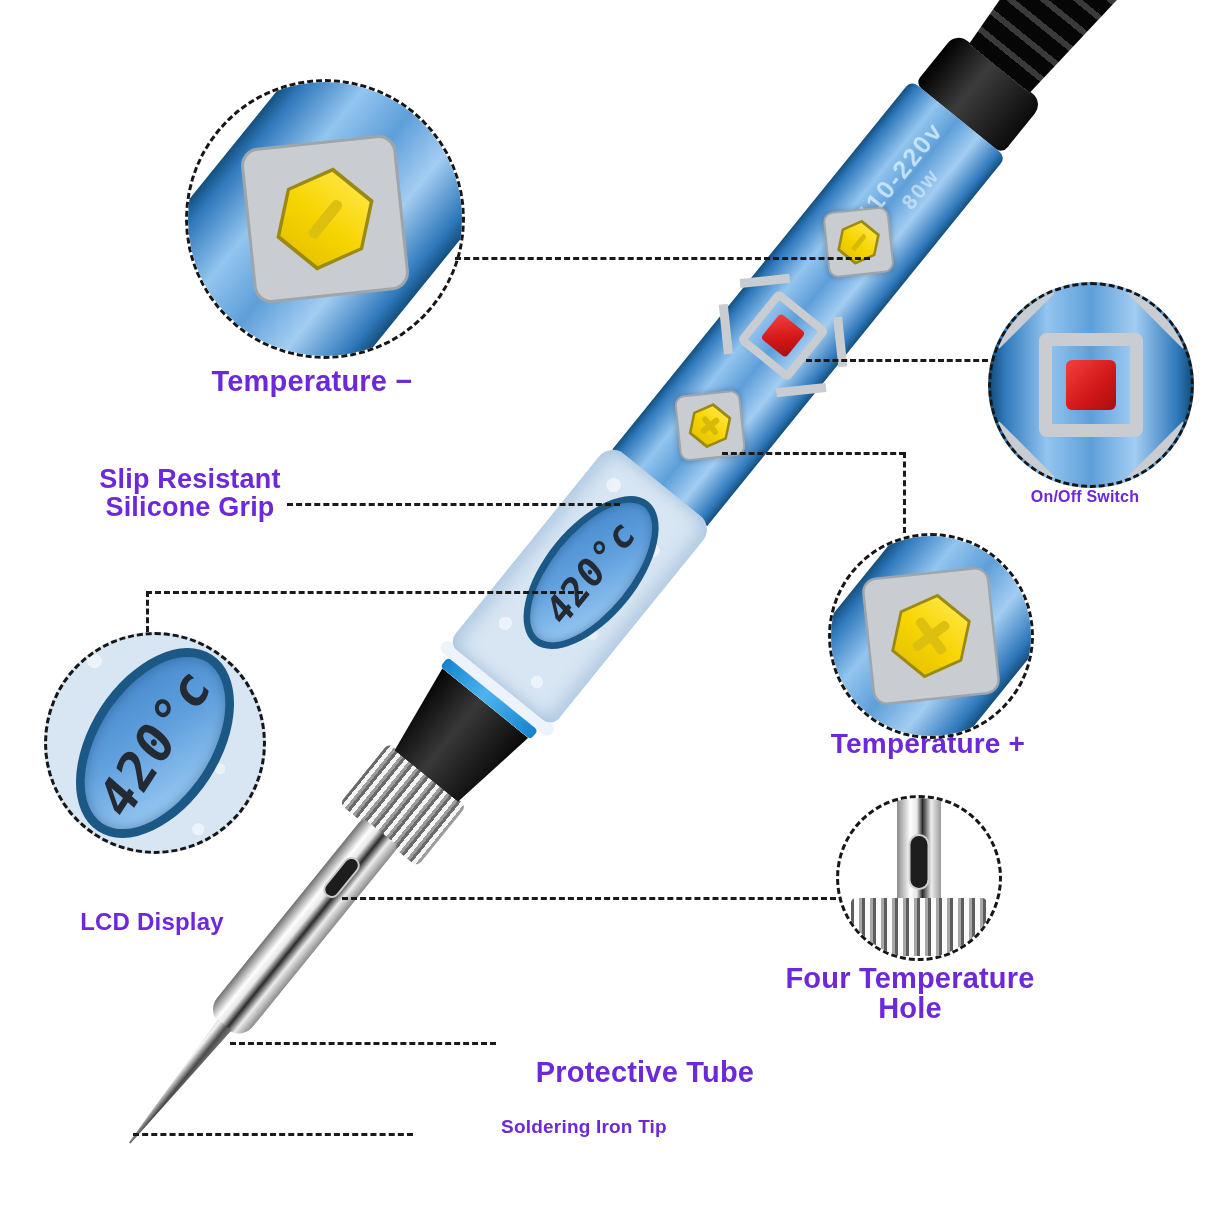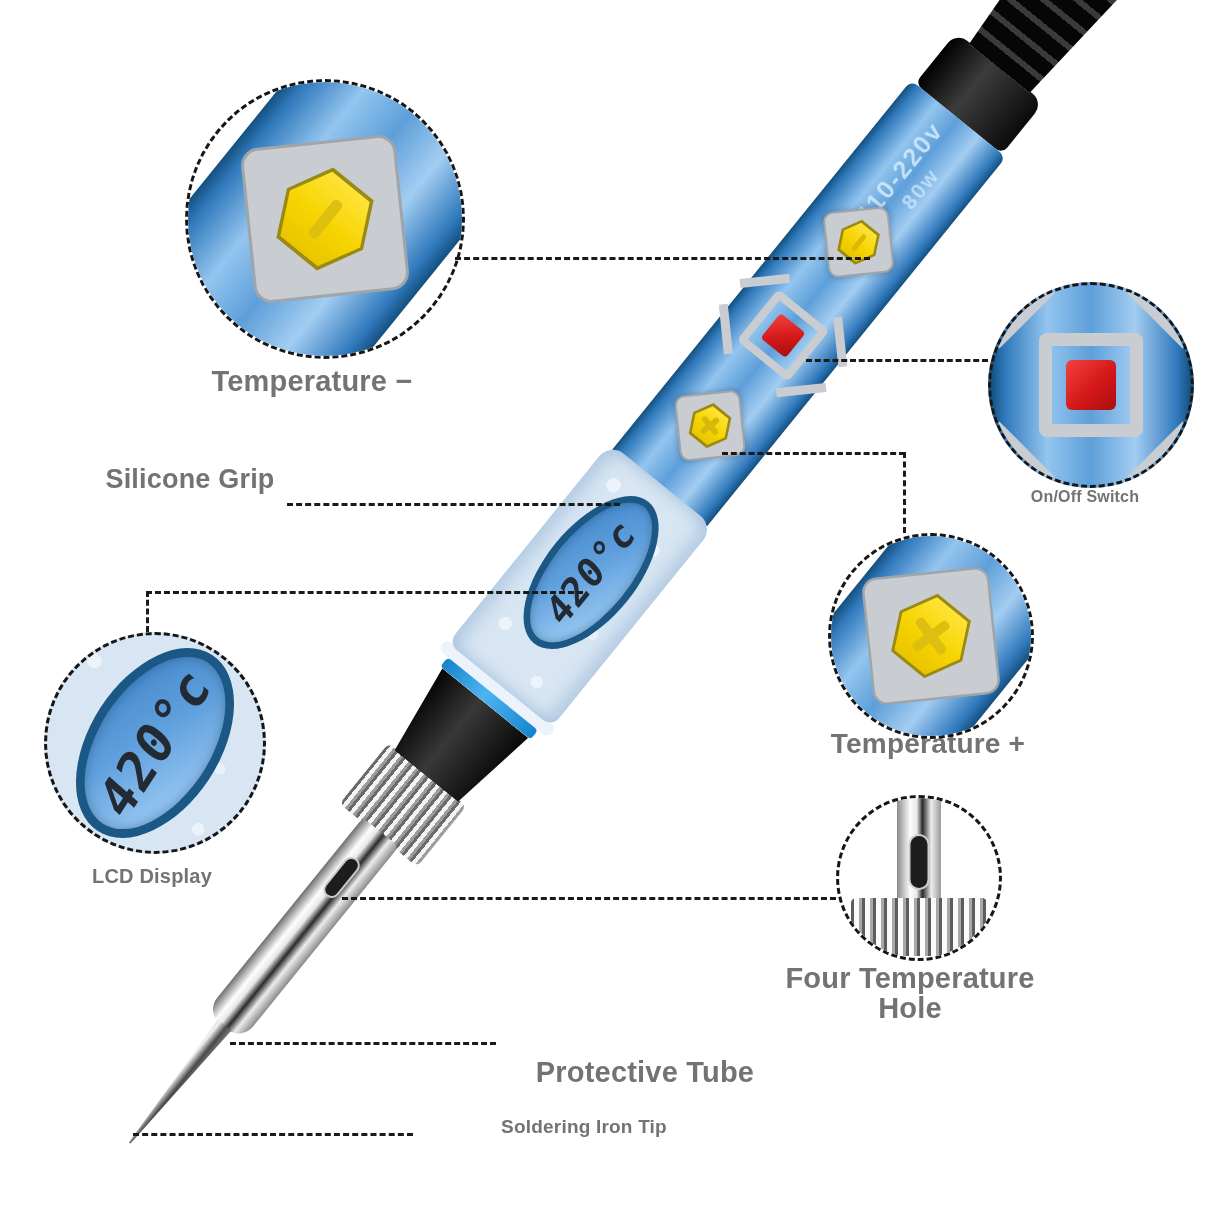--- a/index.html
+++ b/index.html
@@ -2,21 +2,21 @@
 <html><head>
 <meta charset="utf-8">
 <style>
   html,body{margin:0;padding:0;}
   body{
     width:1214px;height:1214px;position:relative;overflow:hidden;
     background:#ffffff;font-family:"Liberation Sans",sans-serif;
   }
   
   .lbl{
-    position:absolute;font-weight:bold;color:#737373;
+    position:absolute;font-weight:bold;color:#6d28d9;
     text-align:center;line-height:1.05;letter-spacing:.2px;
   }
   
   .hline{position:absolute;border-top:3px dashed #1a1a1a;height:0;z-index:6;}
   .vline{position:absolute;border-left:3px dashed #1a1a1a;width:0;z-index:6;}
   
   .callout{
     position:absolute;border:3px dashed #161616;border-radius:50%;
     overflow:hidden;background:#fff;z-index:5;
   }
@@ -299,26 +299,27 @@
 <div class="callout" style="left:836px;top:795px;width:160px;height:160px;">
   <div class="co-tube">
     <div class="co-vent-hole"></div>
   </div>
   <div class="co-nut"></div>
 </div>
 
 <div class="lbl" style="left:202px;top:366px;width:220px;font-size:29px;">Temperature −</div>
 
 <div class="lbl" style="left:85px;top:465px;width:210px;font-size:27px;">
+  <span style="display:block;">Slip Resistant</span>
   <span style="display:block;">Silicone Grip</span>
 </div>
 
 <div class="lbl" style="left:975px;top:489px;width:220px;font-size:16px;">On/Off Switch</div>
 
 <div class="lbl" style="left:818px;top:729px;width:220px;font-size:28px;">Temperature +</div>
 
-<div class="lbl" style="left:52px;top:866px;width:200px;font-size:20px;">LCD Display</div>
+<div class="lbl" style="left:52px;top:909px;width:200px;font-size:24px;">LCD Display</div>
 
 <div class="lbl" style="left:750px;top:963px;width:320px;font-size:29px;">Four Temperature Hole</div>
 
 <div class="lbl" style="left:525px;top:1057px;width:240px;font-size:29px;">Protective Tube</div>
 
 <div class="lbl" style="left:449px;top:1117px;width:270px;font-size:19px;">Soldering Iron Tip</div>
 
 </body></html>

